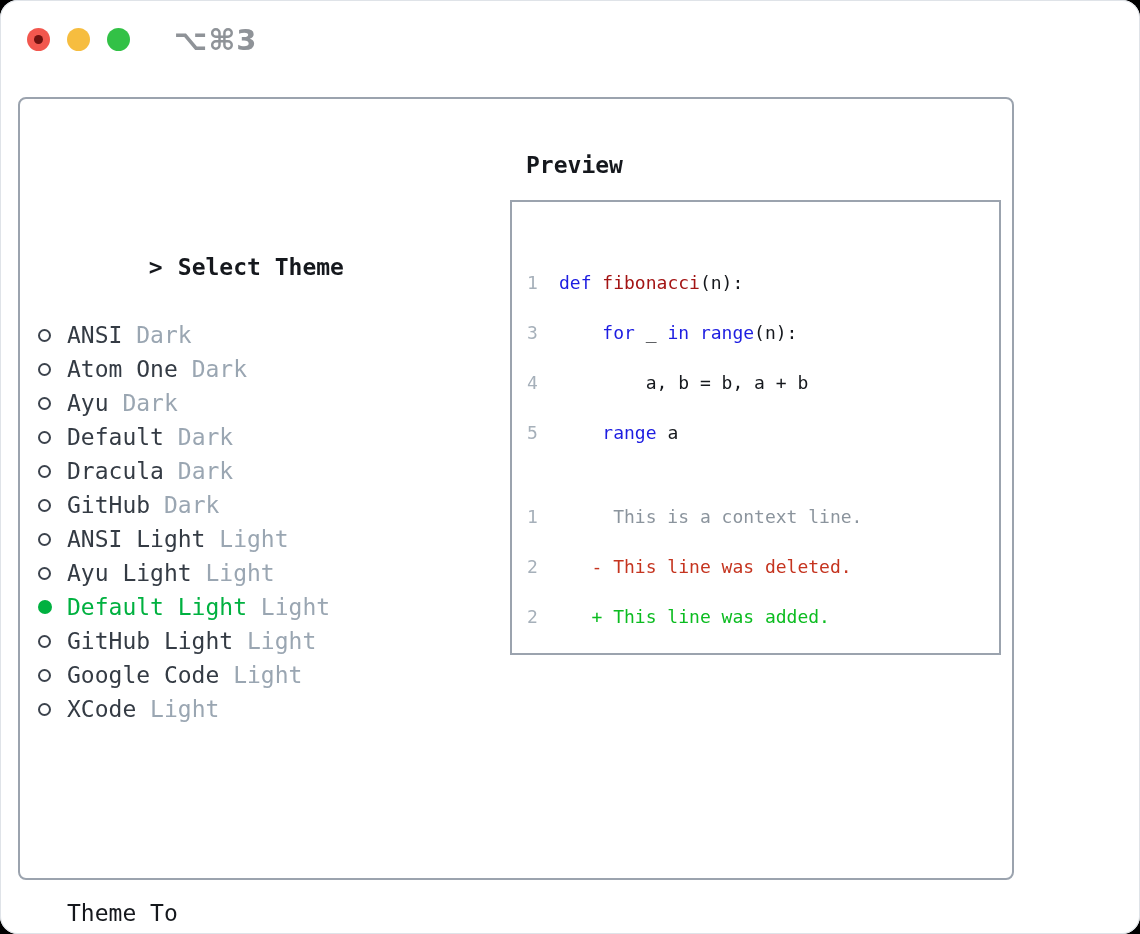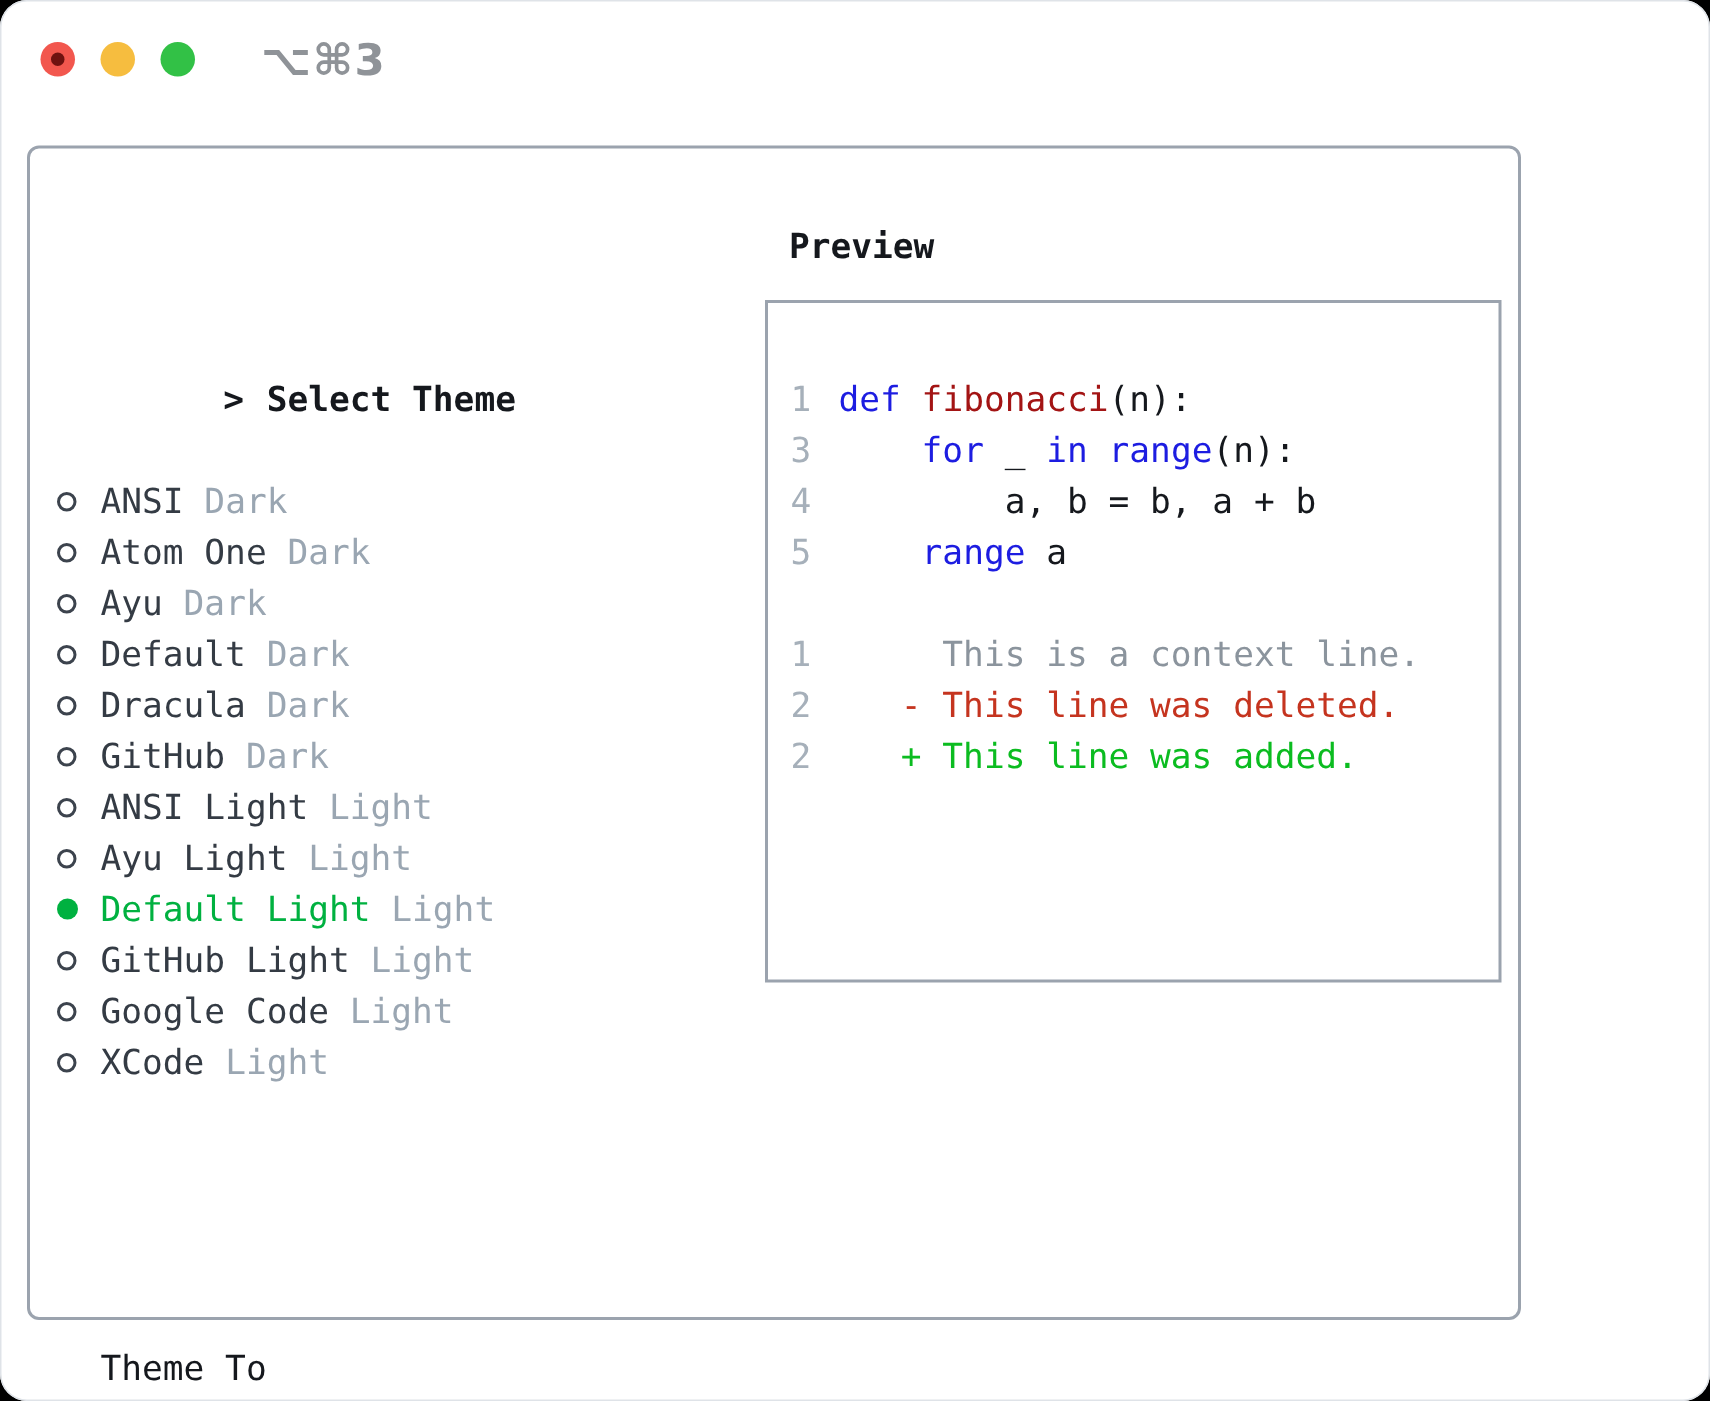--- a/index.html
+++ b/index.html
@@ -32,21 +32,21 @@
   .nm{color:#343b44;text-align:center;}
   .nm.sel{color:#00b140;}
   .suffix{color:#9aa6b2;}
   .apply-heading{color:#15181d;padding-left:29px;}
   
   .preview-heading{position:absolute;left:506px;top:49px;font-size:23px;line-height:34px;
                    font-weight:bold;color:#15181d;}
   .preview-box{position:absolute;left:490px;top:101px;width:472px;height:403px;
                border:2px solid #9ba3ae;background:#fff;box-sizing:content-box;
                padding:48px 0 0 15px;overflow:hidden;}
-  .pline{height:34px;font-size:23px;line-height:34px;white-space:pre;}
+  .pline{height:34px;font-size:18px;line-height:34px;white-space:pre;margin-top:16px;}
   .ln{display:inline-block;width:32px;color:#a6b0ba;}
   .tok-kw{color:#1d1de1;}
   .tok-fn{color:#a31414;}
   .tok-plain{color:#15181d;}
   .diff-context{color:#8b949d;}
   .diff-deleted{color:#c5341f;text-align:right;}
   .diff-added{color:#0bbc20;}
   .blank-row{height:34px;}
   .spacer{height:34px;}
 </style>

